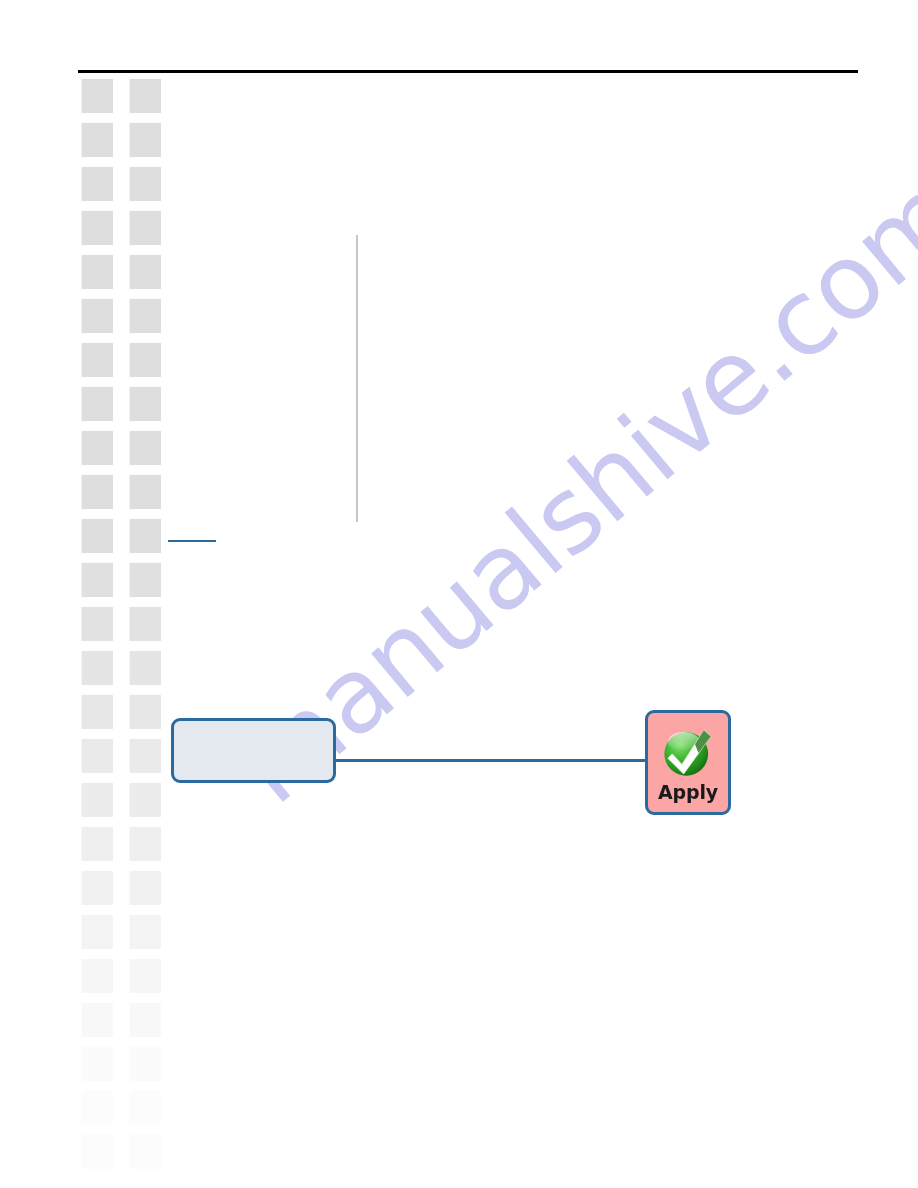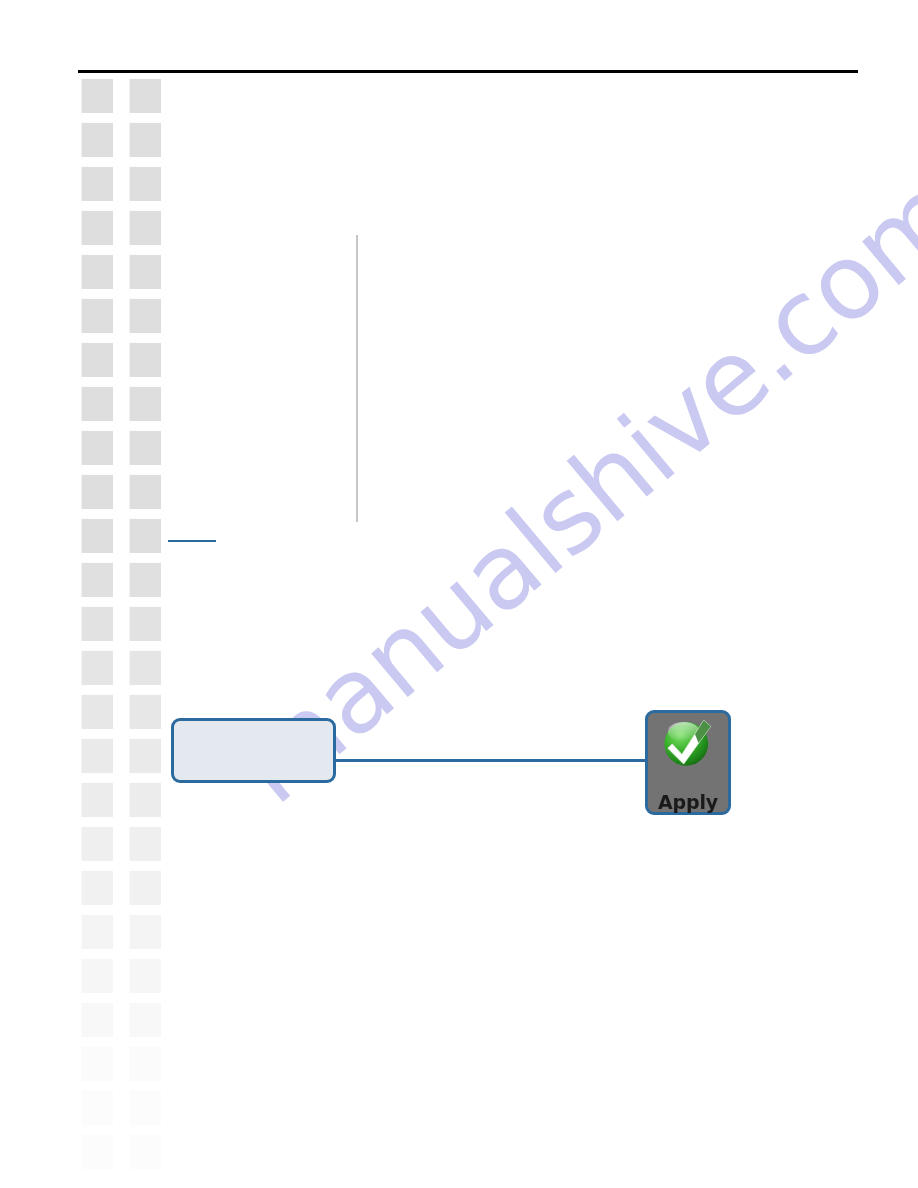--- a/index.html
+++ b/index.html
@@ -99,27 +99,27 @@
   }
 
   
   .apply-button {
     position: absolute;
     left: 645px;
     top: 710px;
     width: 86px;
     height: 105px;
     box-sizing: border-box;
-    background: #737373;
+    background: #fca5a5;
     border: 3px solid #2a6a9e;
     border-radius: 9px;
     display: flex;
     flex-direction: column;
     align-items: center;
-    justify-content: space-between;
+    justify-content: center;
   }
   .apply-icon {
     width: 56px;
     height: 56px;
     display: block;
     margin-top: 2px;
   }
   .apply-label {
     font-family: "DejaVu Sans", sans-serif;
     font-size: 19px;

